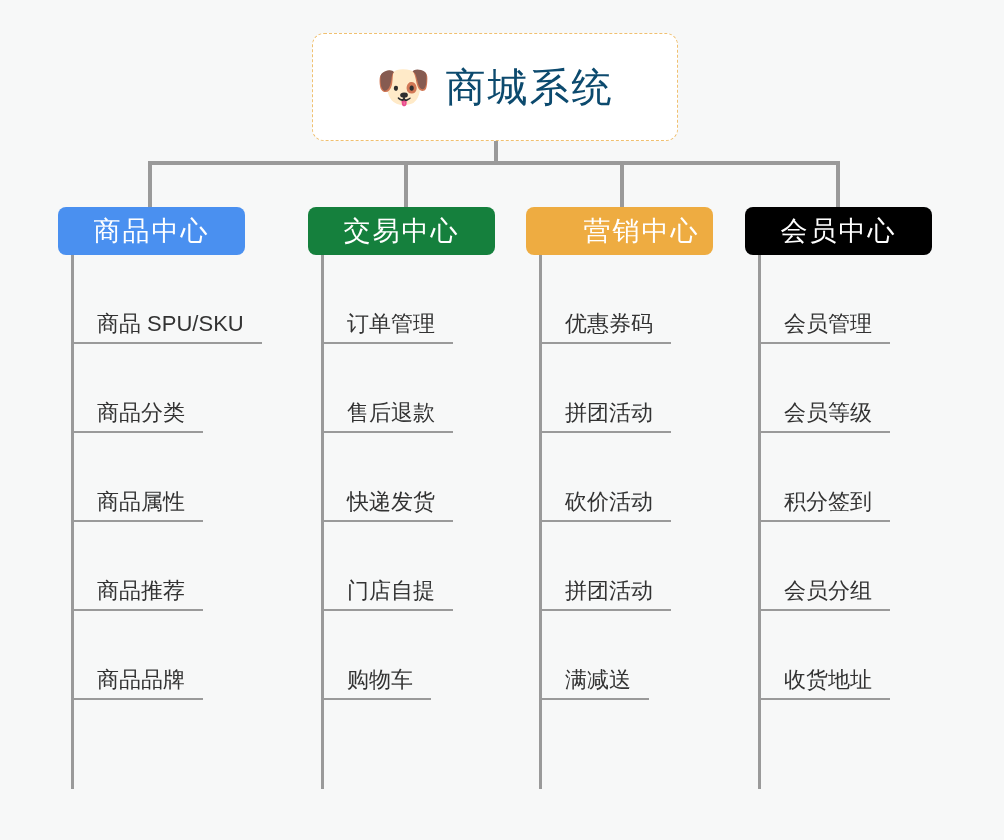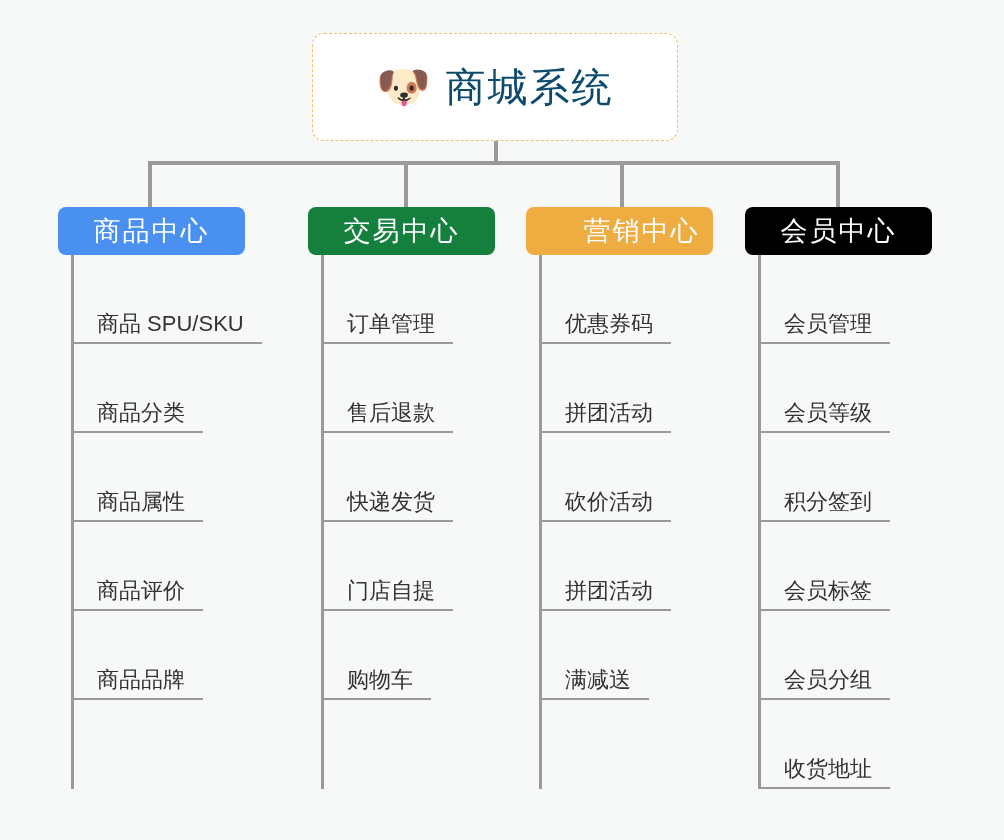--- a/index.html
+++ b/index.html
@@ -151,21 +151,21 @@
       <div class="item">
         <span class="item-label">商品 SPU/SKU</span>
       </div>
       <div class="item">
         <span class="item-label">商品分类</span>
       </div>
       <div class="item">
         <span class="item-label">商品属性</span>
       </div>
       <div class="item">
-        <span class="item-label">商品评价</span>
+        <span class="item-label">商品推荐</span>
       </div>
       <div class="item">
         <span class="item-label">商品品牌</span>
       </div>
     </div>
   </div>
 
   <div class="column" style="left:308px;">
     <div class="cat-box" style="background: #15803d;">
       <span class="cat-label">交易中心</span>
@@ -223,23 +223,20 @@
       <div class="item">
         <span class="item-label">会员管理</span>
       </div>
       <div class="item">
         <span class="item-label">会员等级</span>
       </div>
       <div class="item">
         <span class="item-label">积分签到</span>
       </div>
       <div class="item">
-        <span class="item-label">会员标签</span>
-      </div>
-      <div class="item">
         <span class="item-label">会员分组</span>
       </div>
       <div class="item">
         <span class="item-label">收货地址</span>
       </div>
     </div>
   </div>
 
 </div>
 

